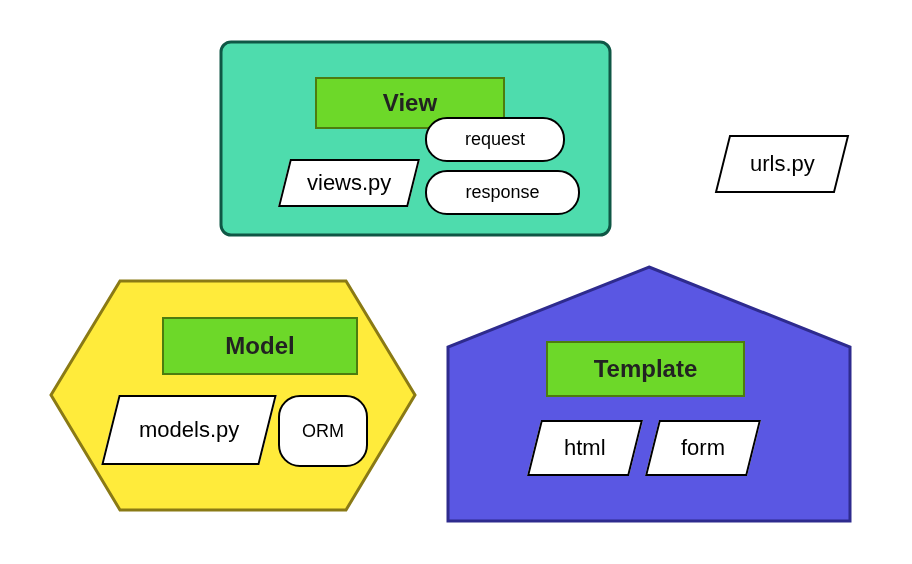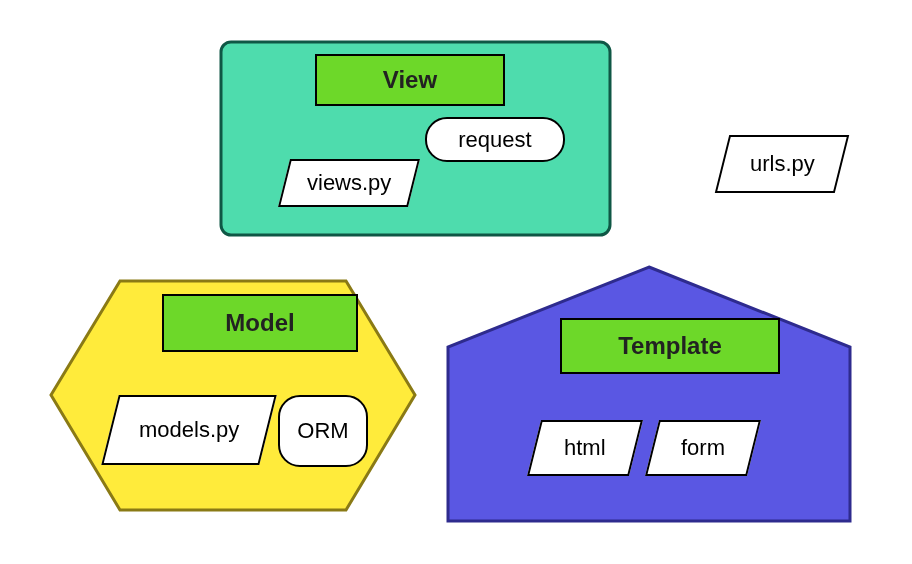--- a/index.html
+++ b/index.html
@@ -8,48 +8,49 @@
       background: #fff;
       width: 912px;
       height: 564px;
       position: relative;
     }
     .canvas { position: relative; width: 912px; height: 564px; }
 
     .title-box {
       position: absolute;
       background: #6DD829;
-      border: 2px solid #000000;
+      border: 2px solid #4d7c0f;
       text-align: center;
       font-weight: 700;
       font-size: 24px;
       color: #222;
       display: flex;
       align-items: center;
       justify-content: center;
+      margin-top: 23px;
     }
 
     .para {
       position: absolute;
       background: #fff;
       border: 2px solid #000;
       font-size: 22px;
       display: flex;
       align-items: center;
       justify-content: center;
       transform: skewX(-14deg);
     }
     .para > span { transform: skewX(14deg); text-align: center; }
 
     .pill {
       position: absolute;
       background: #fff;
       border: 2px solid #000;
       border-radius: 22px;
-      font-size: 22px;
+      font-size: 18px;
       display: flex;
       align-items: center;
       justify-content: center;
     }
   </style>
 </head>
 <body>
 
 <div class="canvas">
 
@@ -62,20 +63,23 @@
   </div>
 
   <div class="para" style="left:284px;top:159px;width:130px;height:48px">
     <span>views.py</span>
   </div>
 
   <div class="pill" style="left:425px;top:117px;width:140px;height:45px">
     <span>request</span>
   </div>
 
+  <div class="pill" style="left:425px;top:170px;width:155px;height:45px">
+    <span>response</span>
+  </div>
 
   <div class="para" style="left:722px;top:135px;width:120px;height:58px">
     <span>urls.py</span>
   </div>
 
   <svg style="position:absolute;left:48px;top:278px" width="370" height="235">
     <polygon points="72,3 298,3 367,117 298,232 72,232 3,117" fill="#FFEB3B" stroke="#8a7a15" stroke-width="3"></polygon>
   </svg>
 
   <div class="title-box" style="left:162px;top:294px;width:196px;height:58px">
@@ -87,21 +91,21 @@
   </div>
 
   <div class="pill" style="left:278px;top:395px;width:90px;height:72px">
     <span>ORM</span>
   </div>
 
   <svg style="position:absolute;left:444px;top:263px" width="410" height="262">
     <polygon points="205,4 406,84 406,258 4,258 4,84" fill="#5A57E3" stroke="#2e2b8e" stroke-width="3"></polygon>
   </svg>
 
-  <div class="title-box" style="left:560px;top:318px;width:220px;height:56px">
+  <div class="title-box" style="left:546px;top:318px;width:199px;height:56px">
     <span>Template</span>
   </div>
 
   <div class="para" style="left:534px;top:420px;width:102px;height:56px">
     <span>html</span>
   </div>
 
   <div class="para" style="left:652px;top:420px;width:102px;height:56px">
     <span>form</span>
   </div>

